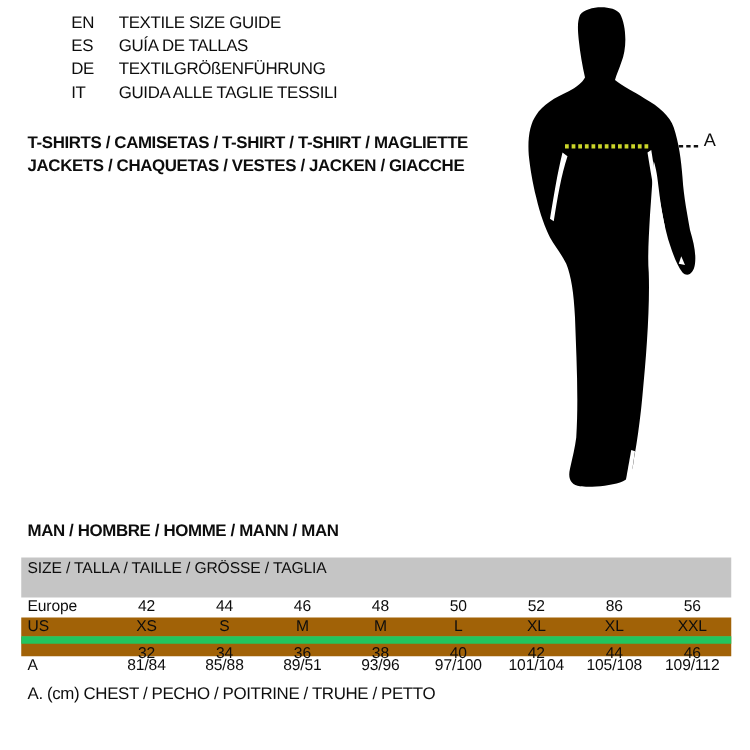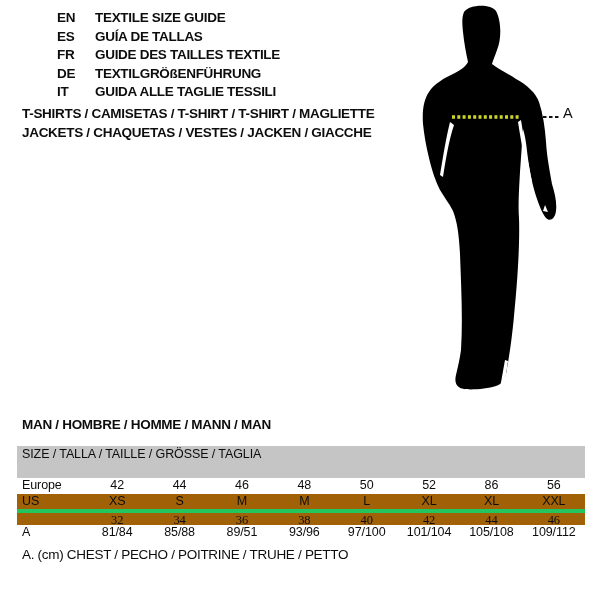--- a/index.html
+++ b/index.html
@@ -6,56 +6,52 @@
   html,body { width:600px; height:600px; }
   body {
     position:relative;
     background:#ffffff;
     color:#0d0d0d;
     font-family:"Liberation Sans", sans-serif;
     overflow:hidden;
   }
   
   .lang-block { position:absolute; left:22px; top:9px; letter-spacing:-0.3px; }
-  .lang-row { display:flex; height:18.5px; line-height:18.5px; font-size:13.5px; font-weight:bold;padding-left:35px; }
+  .lang-row { display:flex; height:18.5px; line-height:18.5px; font-size:13.5px; font-weight:normal;padding-left:35px; }
   .lang-code { width:38px; }
   
   .cat-block { position:absolute; left:22px; top:104px; letter-spacing:-0.3px; }
   .cat-line { height:19px; line-height:19px; font-size:13.5px; font-weight:bold; }
   
   .figure-wrap { position:absolute; left:405px; top:0; width:195px; height:400px; }
   .measure-label { position:absolute; left:563px; top:104px; height:18px; line-height:18px; font-size:14.5px; }
   
   .man-title { position:absolute; left:22px; top:416px; height:18px; line-height:18px; font-size:13.5px; font-weight:bold; letter-spacing:-0.3px; }
   
   .size-table { position:absolute; left:17px; top:446px; width:568px; font-size:12.5px; letter-spacing:-0.1px; }
   .t-header { background:#c5c5c5; height:32px; line-height:16px; padding-left:5px; }
   .t-row { display:flex; height:15.5px; line-height:15.5px; }
   .t-row.shaded { background:#a16207; }
-  .t-row.hairline { border-top:4px solid #22c55e;font-family:Liberation Serif, serif; }
+  .t-row.hairline { border-top:6px solid #22c55e; }
   .t-label { width:69px; padding-left:5px; }
   .t-cell { flex:1; text-align:center; }
   
   .footnote { position:absolute; left:22px; top:546px; height:18px; line-height:18px; font-size:13.5px; font-weight:normal; letter-spacing:-0.3px; }
 </style>
 </head>
 <body>
 
 <div class="lang-block">
   <div class="lang-row">
     <span class="lang-code">EN</span>
     <span>TEXTILE SIZE GUIDE</span>
   </div>
   <div class="lang-row">
     <span class="lang-code">ES</span>
     <span>GUÍA DE TALLAS</span>
-  </div>
-  <div class="lang-row">
-    <span class="lang-code">FR</span>
-    <span>GUIDE DES TAILLES TEXTILE</span>
   </div>
   <div class="lang-row">
     <span class="lang-code">DE</span>
     <span>TEXTILGRÖßENFÜHRUNG</span>
   </div>
   <div class="lang-row">
     <span class="lang-code">IT</span>
     <span>GUIDA ALLE TAGLIE TESSILI</span>
   </div>
 </div>

